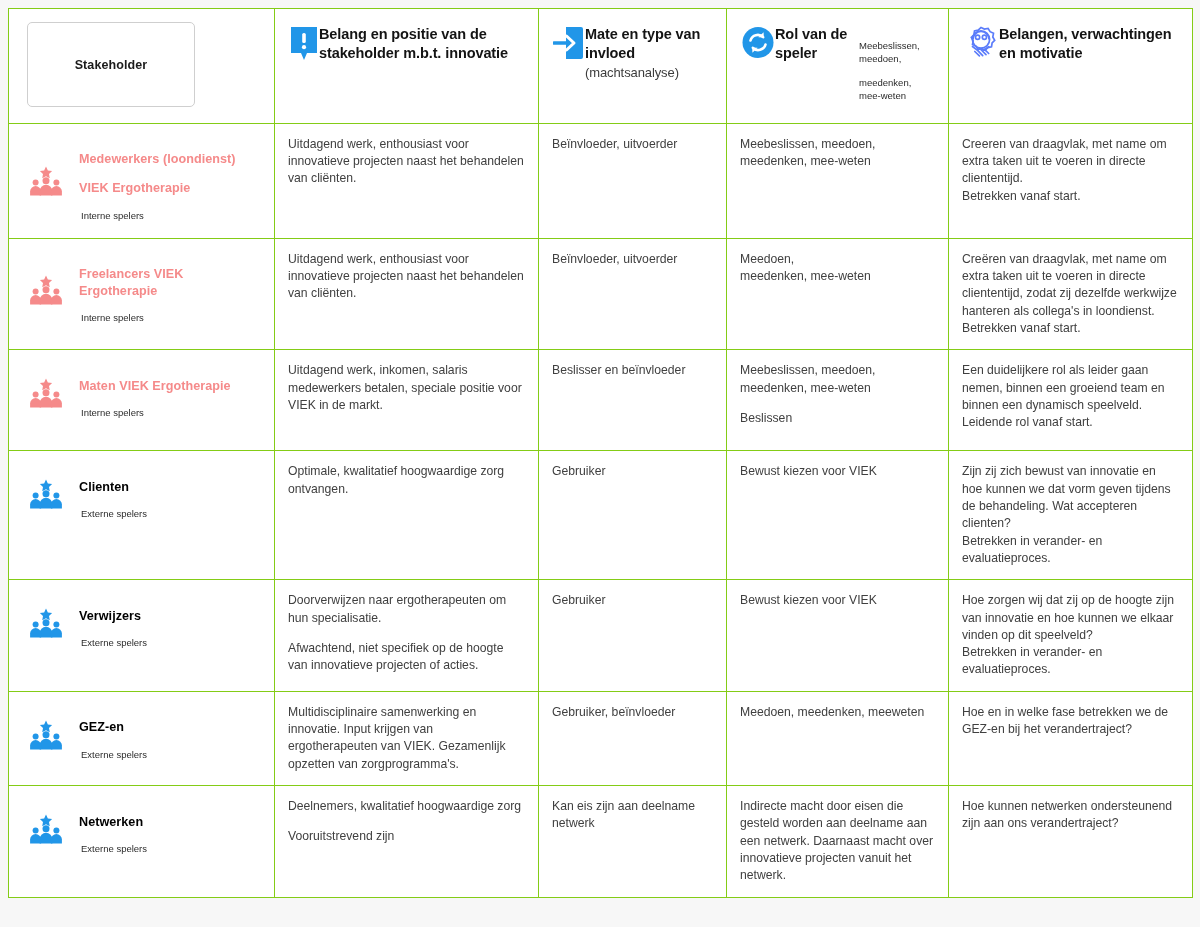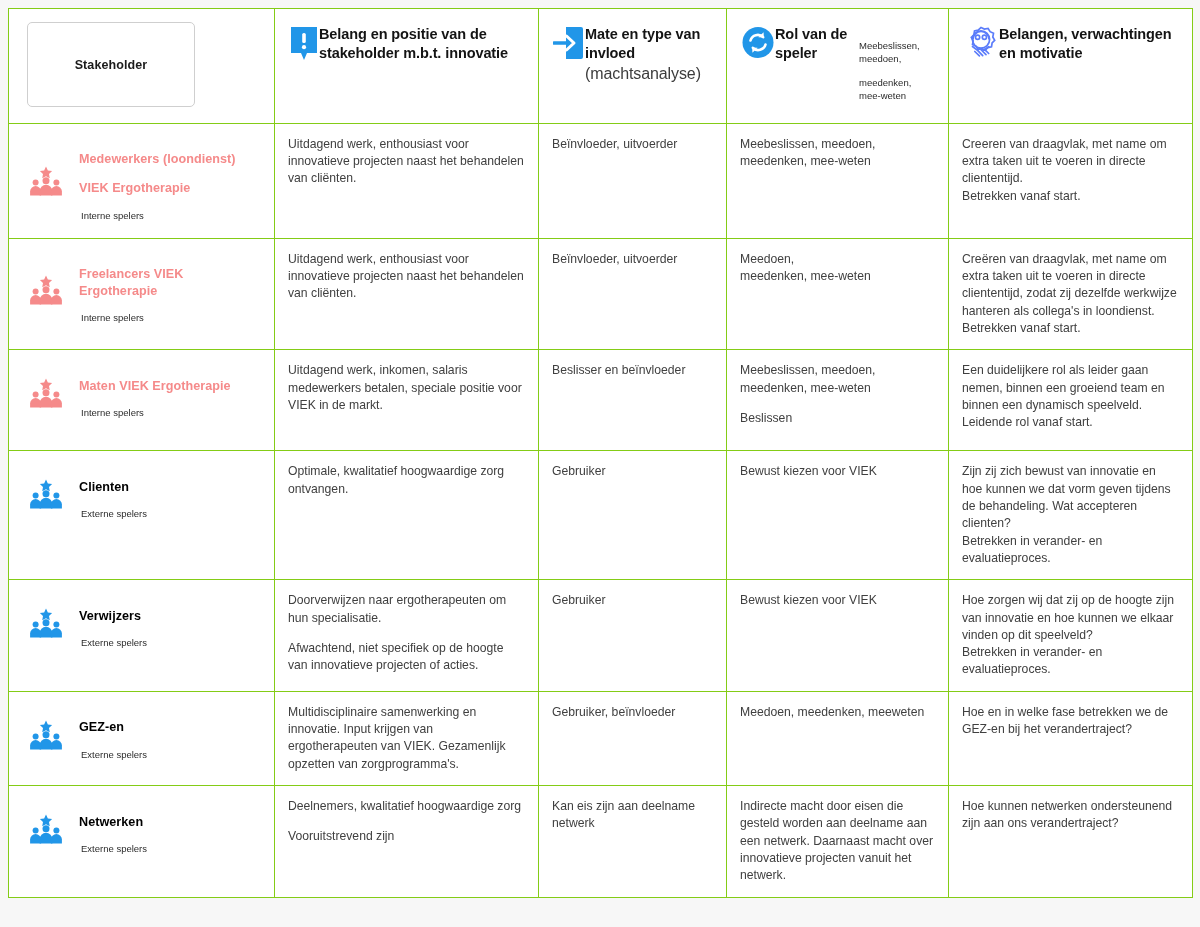--- a/index.html
+++ b/index.html
@@ -78,21 +78,21 @@
   }
   .head-title {
     font-size: 14.5px;
     font-weight: bold;
     color: #141414;
     line-height: 1.32;
     letter-spacing: -0.1px;
   }
   .head-title .sub-inline {
     font-weight: normal;
-    font-size: 16px;
+    font-size: 13px;
     color: #3c3c3c;
   }
   .head-sub {
     font-size: 9.5px;
     color: #2b2b2b;
     line-height: 1.45;
     margin-top: 4px;
   }
 
   

